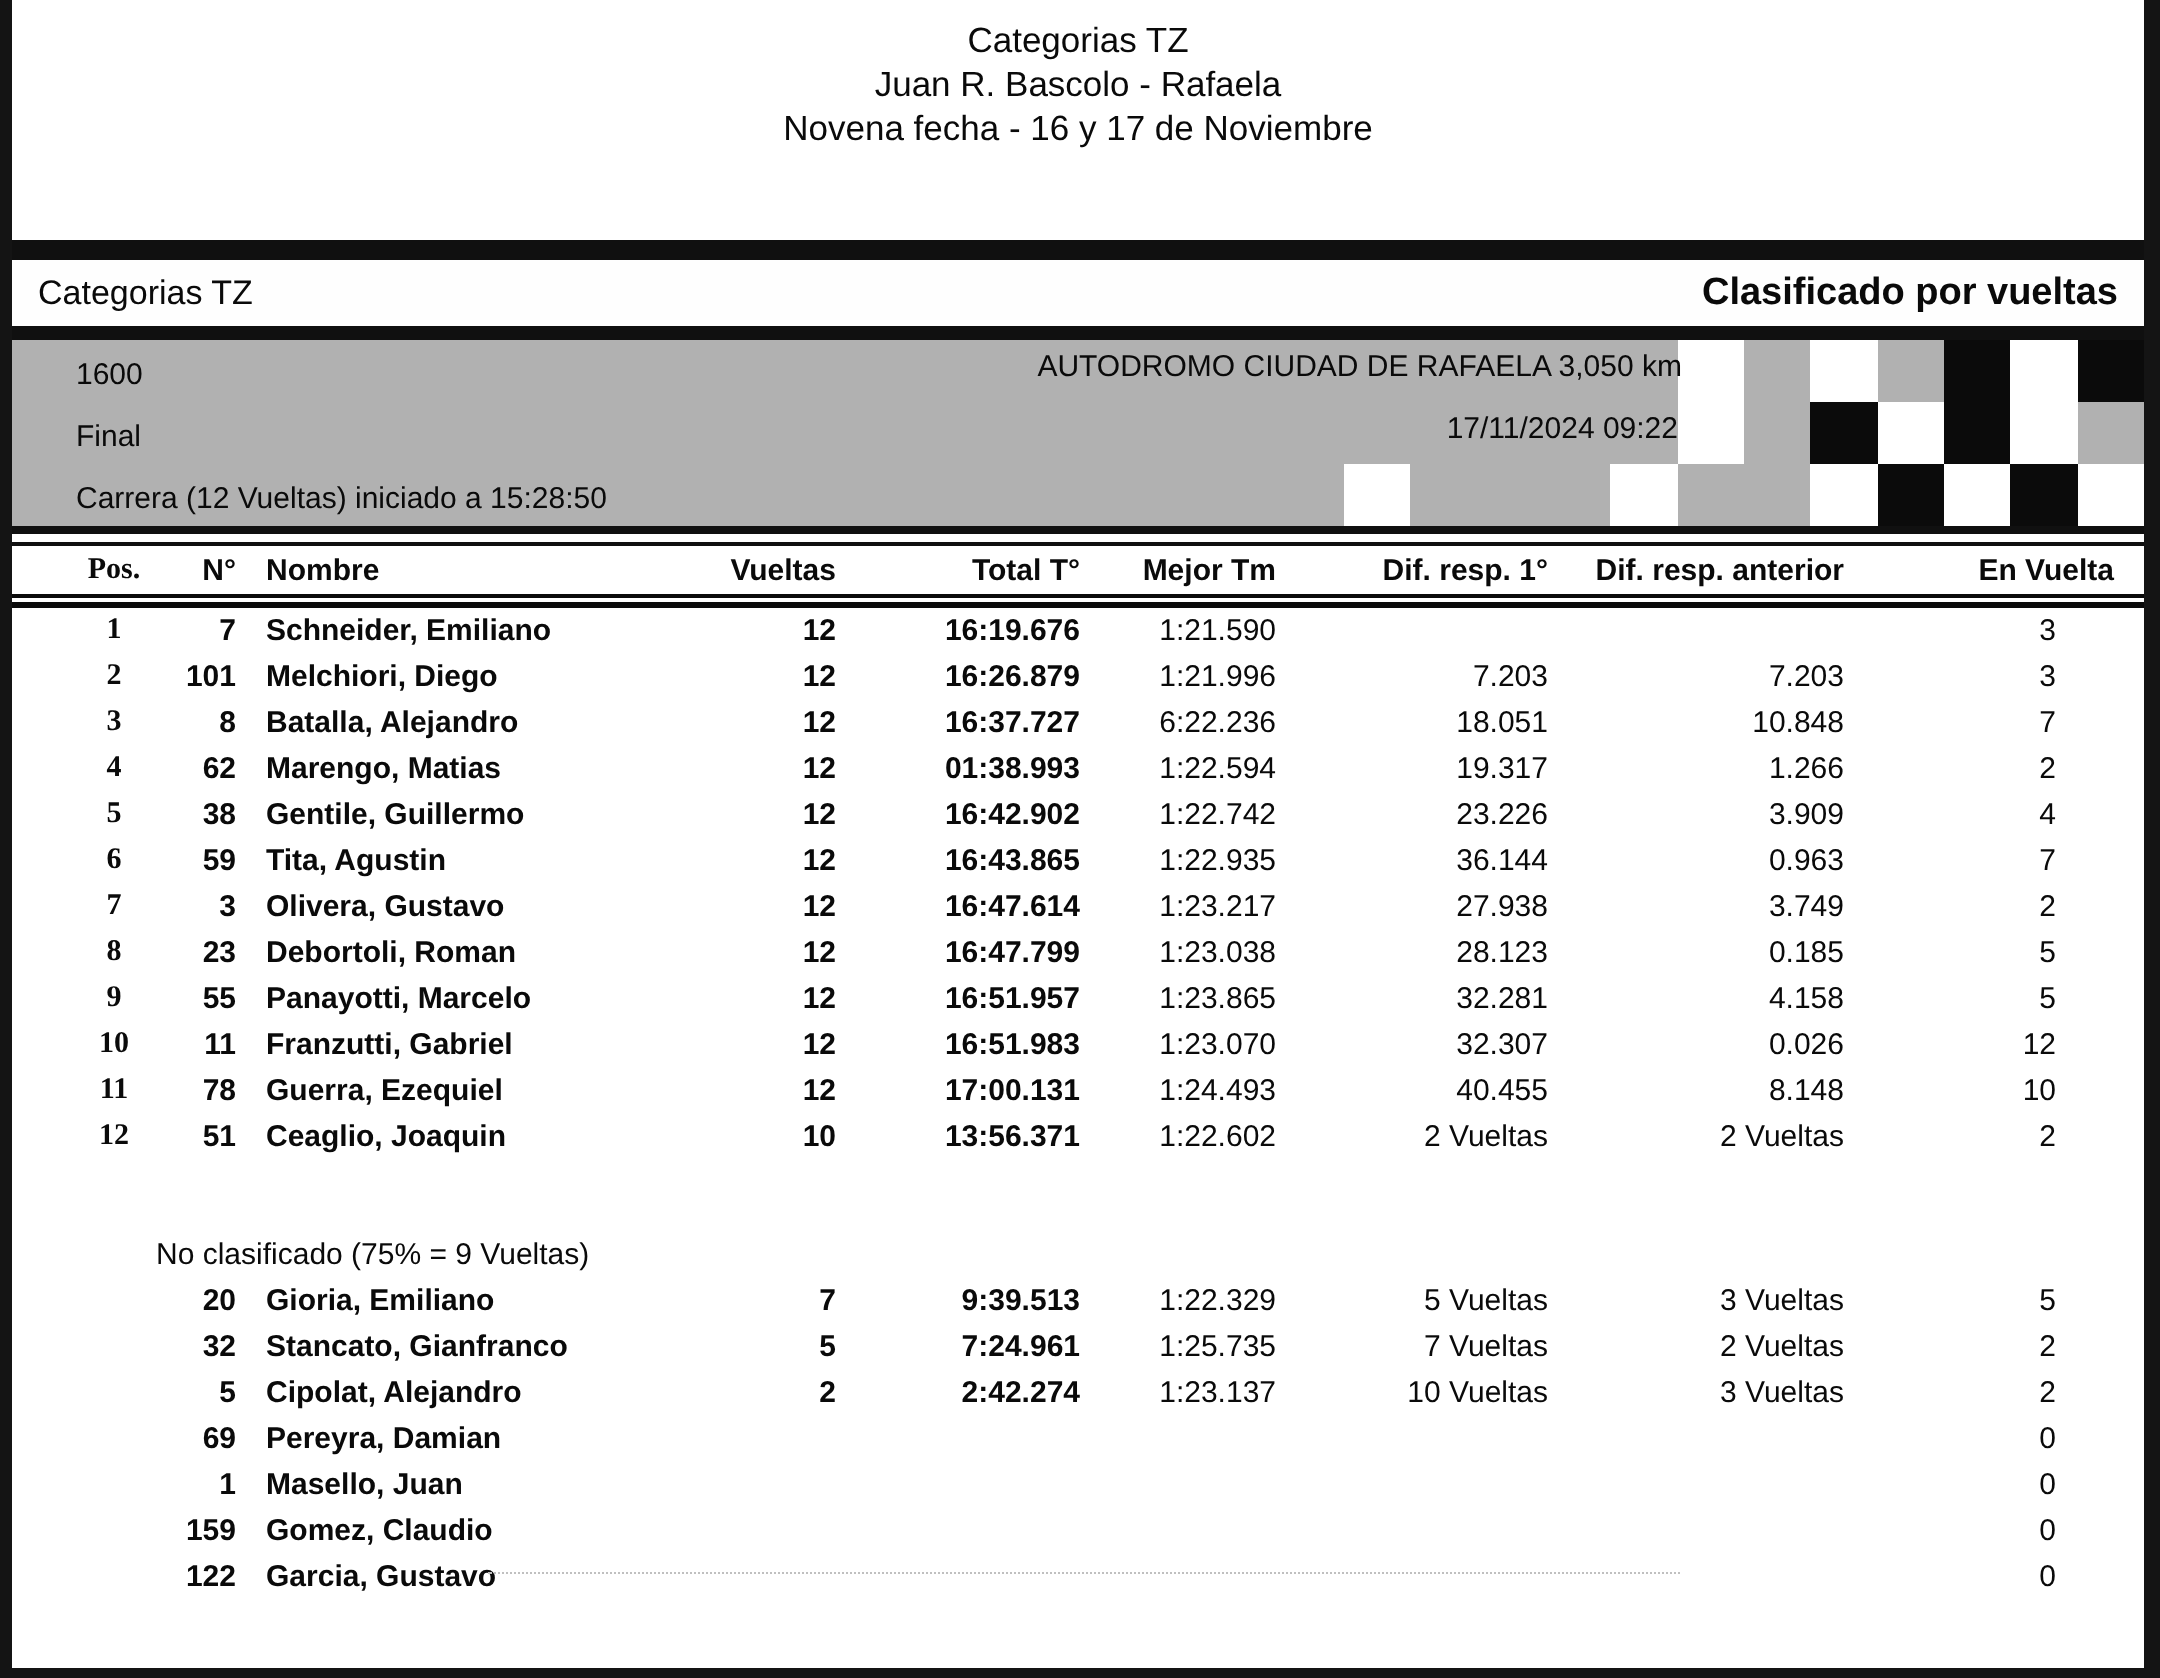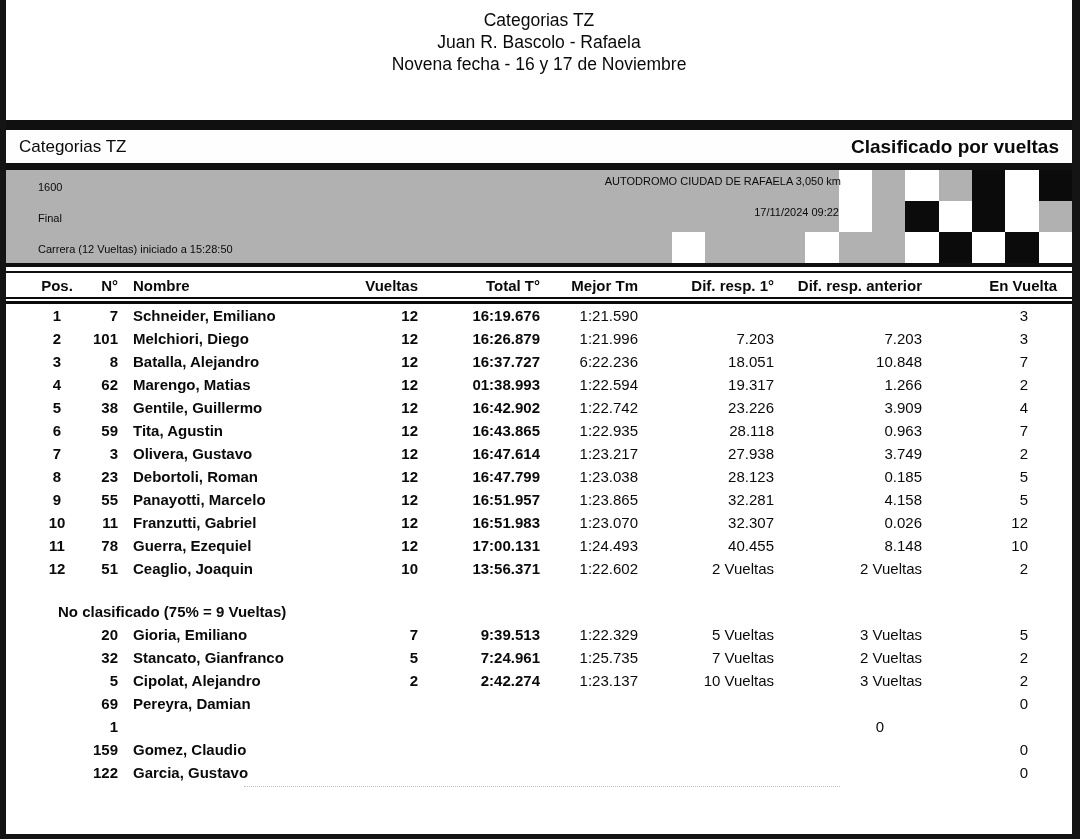--- a/index.html
+++ b/index.html
@@ -23,21 +23,21 @@
   .band3{top:263px;height:4px;}
 
   .title-strip{
     position:absolute;left:6px;right:8px;top:130px;height:33px;background:#fefefe;
     display:flex;justify-content:space-between;align-items:center;padding:0 13px;box-sizing:border-box;
   }
   .title-strip .left-label{font-size:17px;}
   .title-strip .right-label{font-size:19px;font-weight:bold;}
 
   .gray-band{
-    position:absolute;left:6px;right:8px;top:170px;height:93px;background:#b1b1b1;font-size:11px;
+    position:absolute;left:6px;right:8px;top:170px;height:93px;background:#b1b1b1;font-size:15px;
   }
   .info-left{position:absolute;left:32px;top:2px;line-height:31px;white-space:pre;z-index:5;}
   .info-track{position:absolute;right:231px;top:5px;z-index:5;}
   .info-date{position:absolute;right:233px;top:36px;z-index:5;}
   .flag{
     position:absolute;right:0;top:0;width:400px;height:93px;z-index:1;
     display:grid;grid-template-columns:repeat(12,1fr);grid-template-rows:repeat(3,1fr);
   }
   .flag-cell{width:100%;height:100%;}
 
@@ -46,33 +46,33 @@
   .results{position:absolute;left:6px;top:273px;width:1066px;font-size:15px;}
   .trow{
     display:grid;height:23px;align-items:center;
     grid-template-columns:74px 42px 238px 58px 124px 100px 136px 150px 144px;
   }
   .thead{height:24px;font-weight:bold;}
   .double-rule{
     height:7px;box-sizing:border-box;background:#fff;
     border-top:2px solid #0a0a0a;border-bottom:3px solid #0a0a0a;
   }
-  .c-pos{text-align:center;padding-left:28px;}
+  .c-pos{text-align:center;padding-left:28px;font-family:Liberation Serif, serif;}
   .c-num{text-align:right;padding-right:4px;}
   .c-name{text-align:left;padding-left:11px;}
   .c-laps{text-align:right;}
   .c-total{text-align:right;padding-right:2px;}
   .c-best{text-align:right;padding-right:4px;}
   .c-dif1{text-align:right;padding-right:4px;}
   .c-difp{text-align:right;padding-right:6px;}
   .c-lap{text-align:right;padding-right:44px;}
   .thead .c-lap{padding-right:15px;}
   .data-row .c-pos,.data-row .c-num,.data-row .c-name,
   .data-row .c-laps,.data-row .c-total{font-weight:bold;}
-  .unclassified-label{margin-top:20px;height:23px;line-height:23px;font-weight:bold;padding-left:52px;}
+  .unclassified-label{margin-top:36px;height:23px;line-height:23px;font-weight:normal;padding-left:72px;}
   .faint-rule{position:absolute;left:244px;top:786px;width:596px;border-top:1px dotted #c0c0c0;}
 </style>
 </head>
 <body>
 
 <div class="page">
   <div class="border-left"></div>
   <div class="border-right"></div>
   <div class="border-bottom"></div>
 
@@ -207,21 +207,21 @@
           <div class="c-difp">3.909</div>
           <div class="c-lap">4</div>
         </div>
         <div class="trow data-row">
           <div class="c-pos">6</div>
           <div class="c-num">59</div>
           <div class="c-name">Tita, Agustin</div>
           <div class="c-laps">12</div>
           <div class="c-total">16:43.865</div>
           <div class="c-best">1:22.935</div>
-          <div class="c-dif1">28.118</div>
+          <div class="c-dif1">36.144</div>
           <div class="c-difp">0.963</div>
           <div class="c-lap">7</div>
         </div>
         <div class="trow data-row">
           <div class="c-pos">7</div>
           <div class="c-num">3</div>
           <div class="c-name">Olivera, Gustavo</div>
           <div class="c-laps">12</div>
           <div class="c-total">16:47.614</div>
           <div class="c-best">1:23.217</div>
@@ -327,20 +327,21 @@
           <div class="c-laps"></div>
           <div class="c-total"></div>
           <div class="c-best"></div>
           <div class="c-dif1"></div>
           <div class="c-difp"></div>
           <div class="c-lap">0</div>
         </div>
         <div class="trow data-row">
           <div class="c-pos"></div>
           <div class="c-num">1</div>
+          <div class="c-name">Masello, Juan</div>
           <div class="c-laps"></div>
           <div class="c-total"></div>
           <div class="c-best"></div>
           <div class="c-dif1"></div>
           <div class="c-difp"></div>
           <div class="c-lap">0</div>
         </div>
         <div class="trow data-row">
           <div class="c-pos"></div>
           <div class="c-num">159</div>

